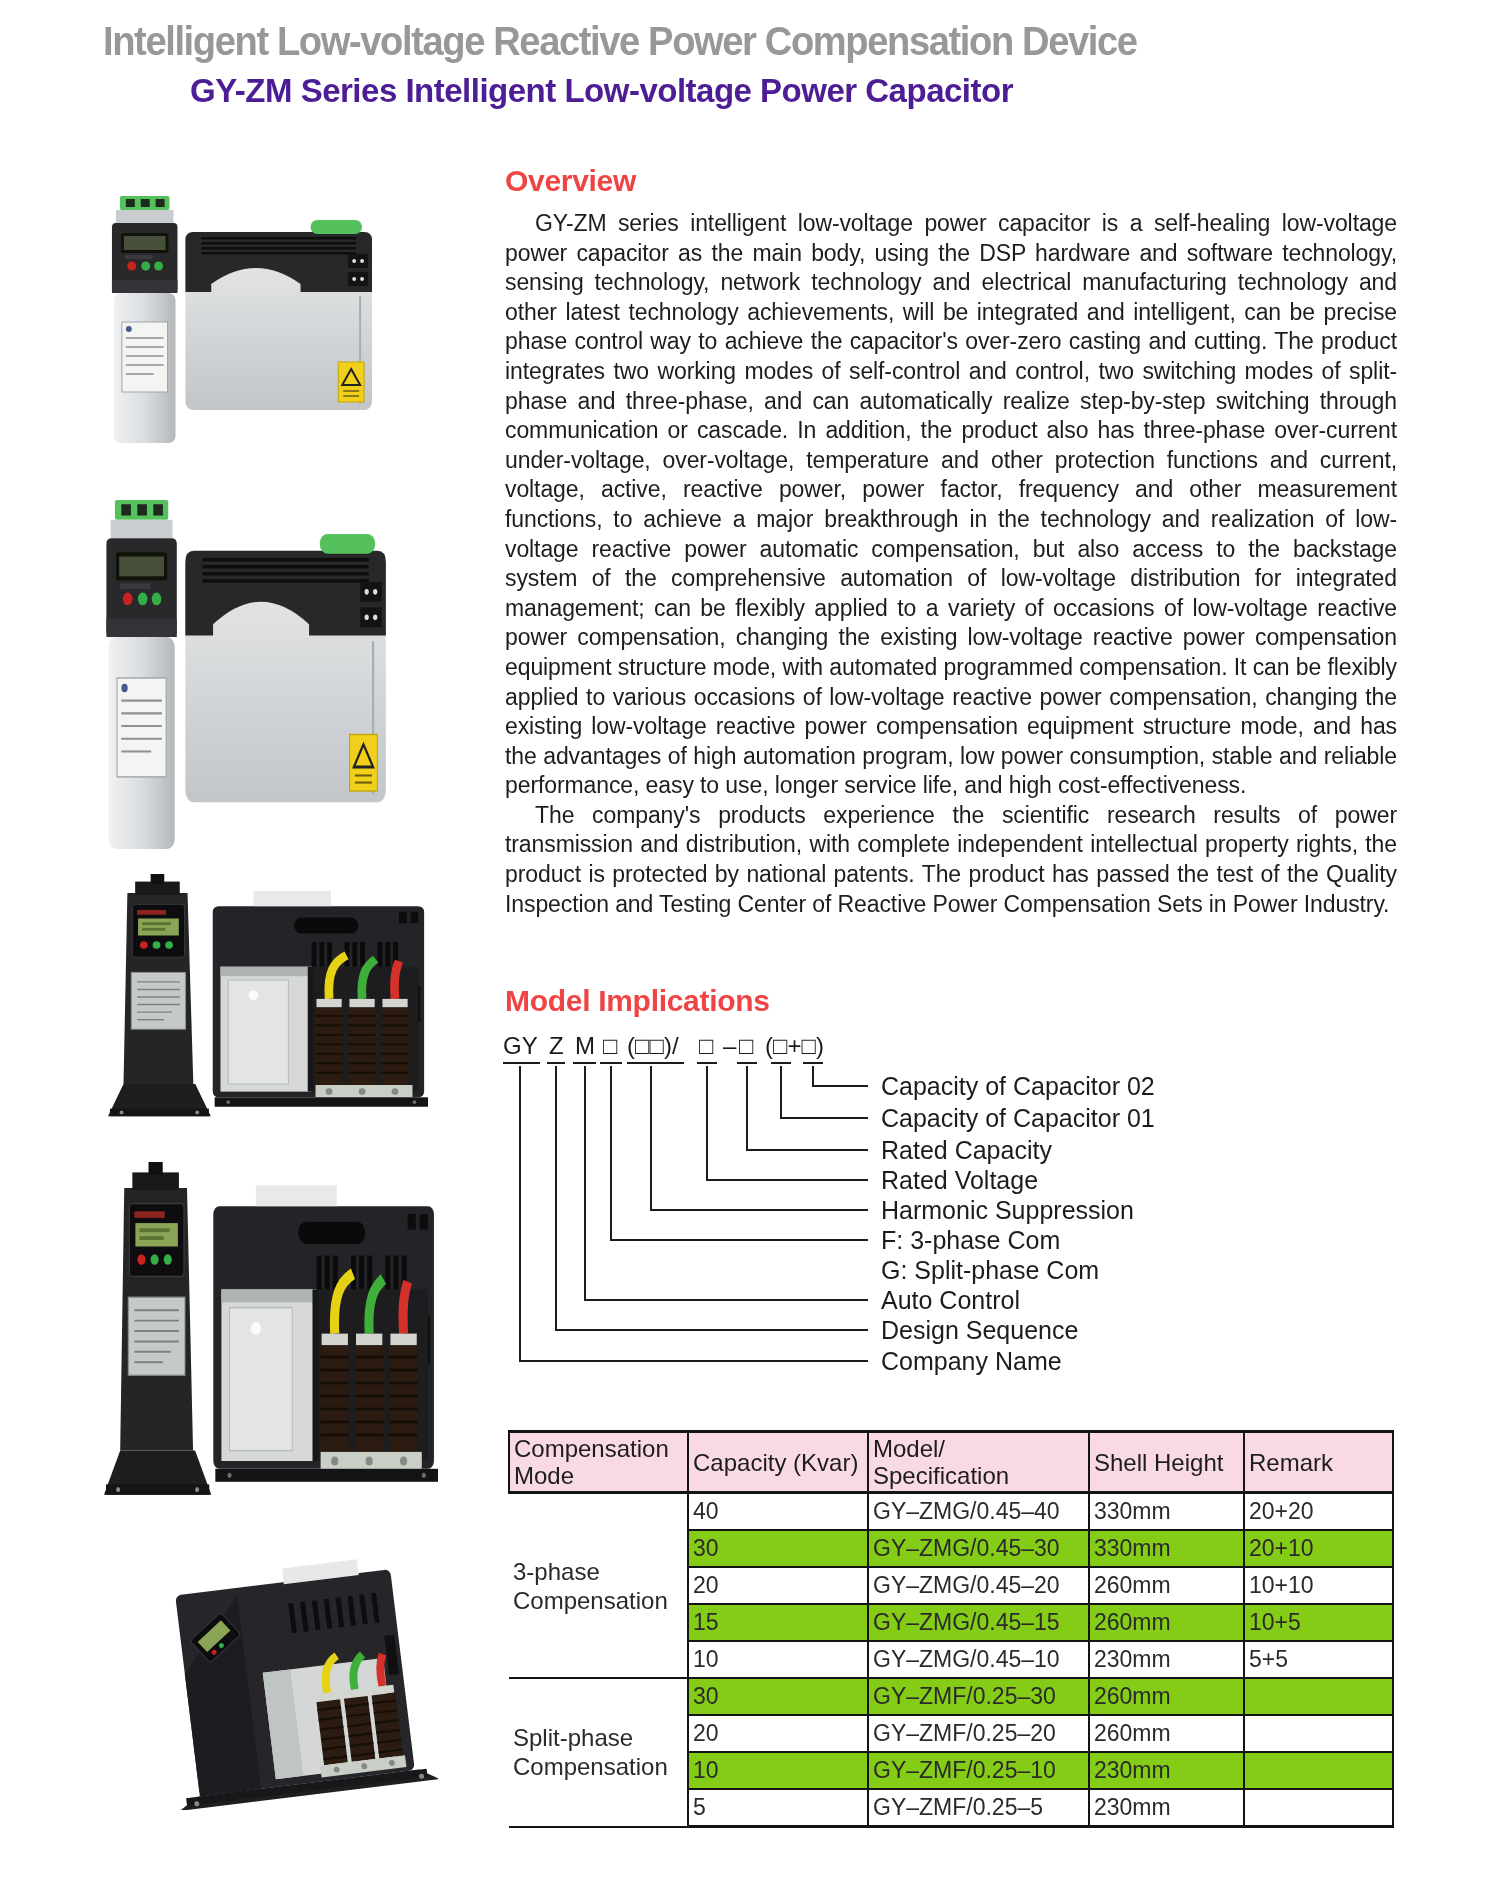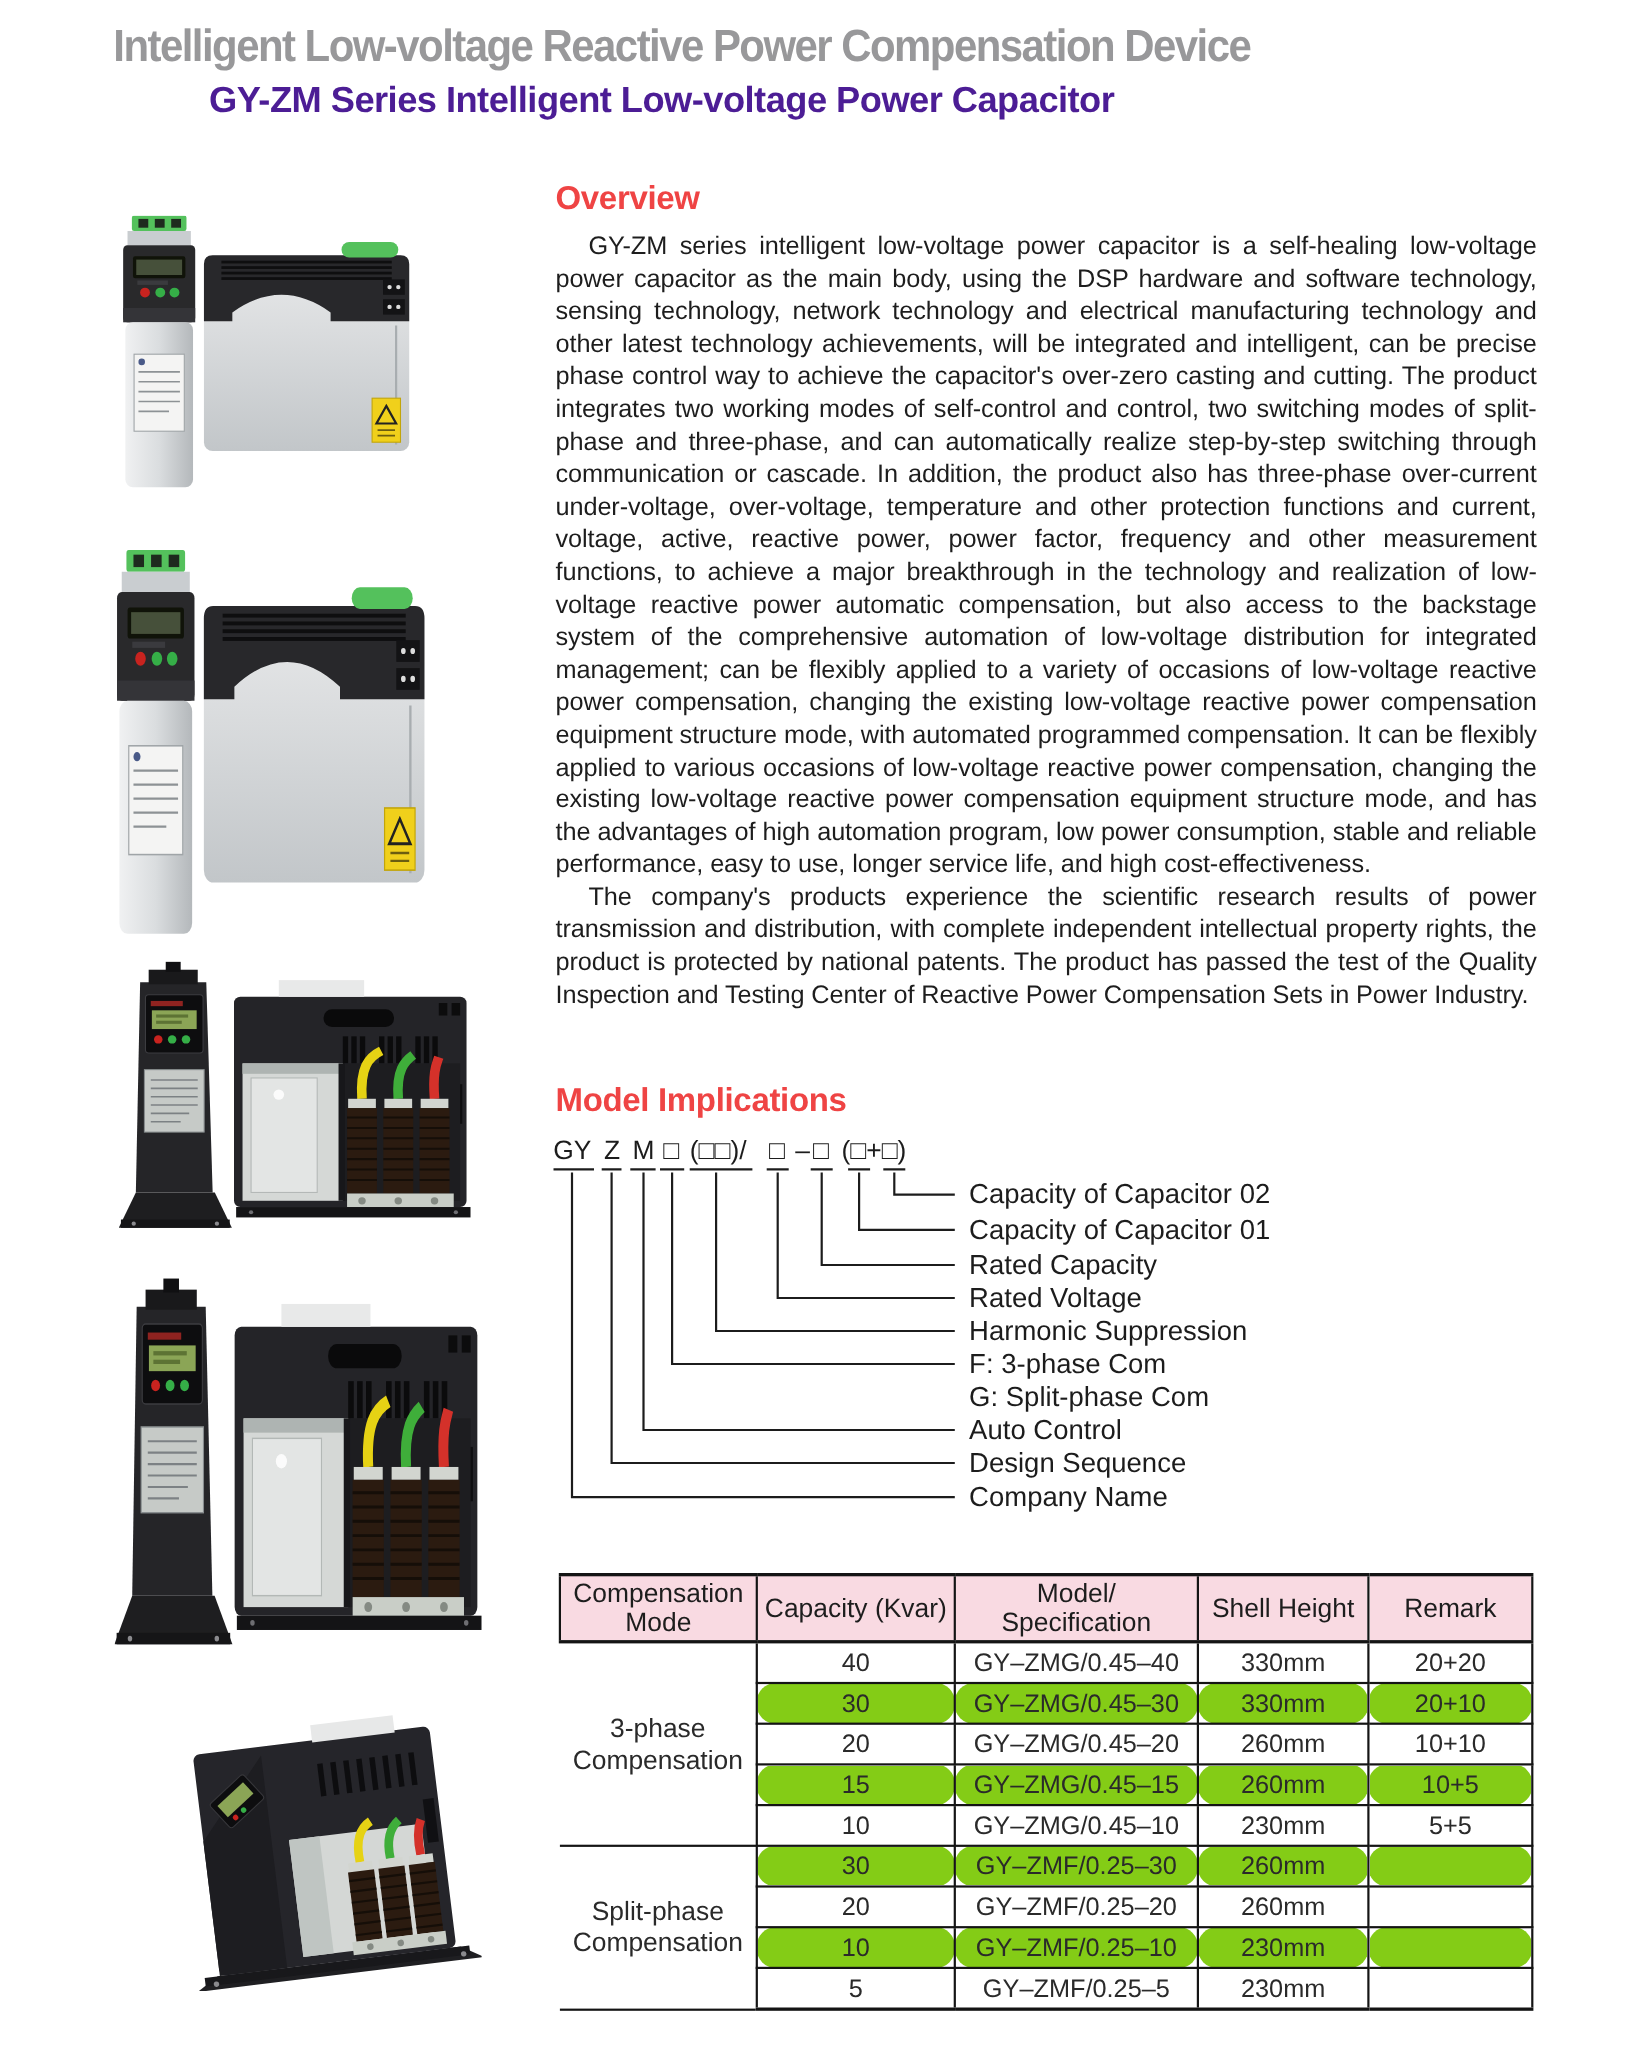--- a/index.html
+++ b/index.html
@@ -24,25 +24,25 @@
   
   #model-diagram{left:503px;top:1030px;}
   #model-diagram text{fill:#1c1c1c;}
   .code-token{font-size:24px;}
   .diagram-label{font-size:25px;}
   #model-diagram path,#model-diagram line{stroke:#1c1c1c;stroke-width:2;fill:none;}
 
   
   #spec-table-wrap{left:508px;top:1430px;}
   table.spec{border-collapse:collapse;table-layout:fixed;width:884px;}
-  table.spec th,table.spec td{border:2px solid #141414;text-align:center;vertical-align:middle;
+  table.spec th,table.spec td{border:2px solid #141414;text-align:left;vertical-align:middle;
                               padding:0 4px;overflow:hidden;}
   table.spec th{height:58px;background:#f9dae2;font-size:24px;font-weight:normal;color:#1d1d1d;line-height:27px;}
   table.spec thead th{border-top:3px solid #141414;border-bottom:3px solid #141414;}
-  table.spec td{height:35px;font-size:23px;color:#2a2a2a;border-radius:17px;}
+  table.spec td{height:35px;font-size:23px;color:#2a2a2a;}
   table.spec td.mode{border-left:none;background:#fff;font-size:24px;line-height:29px;}
   table.spec tr.shade td{background:#84cc16;}
   table.spec tr.shade td.mode{background:#fff;}
   table.spec tr.last td{border-bottom:3px solid #141414;}
   col.c1{width:179px}col.c2{width:180px}col.c3{width:221px}col.c4{width:155px}col.c5{width:149px}
 </style>
 </head>
 <body>
 
 <div class="page">

